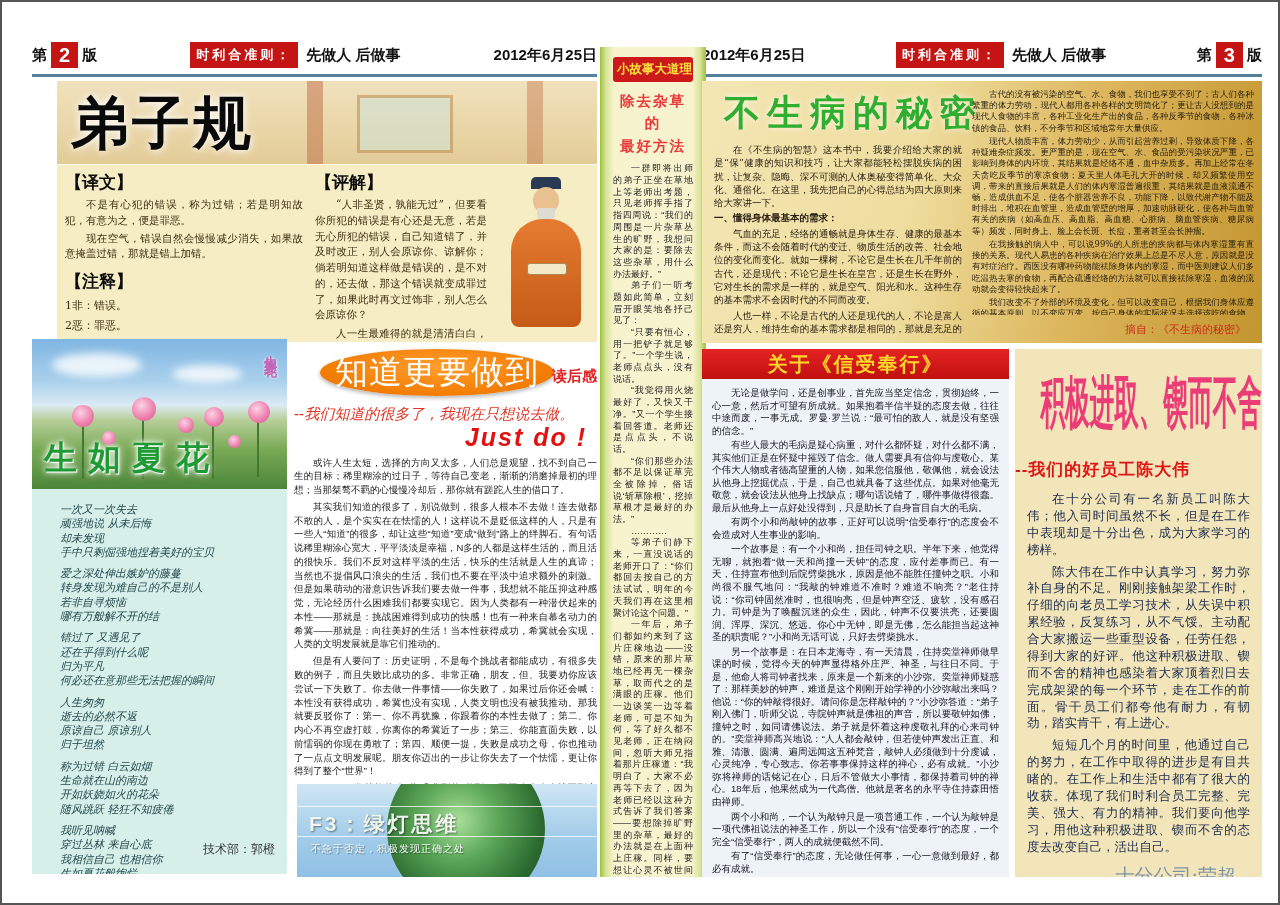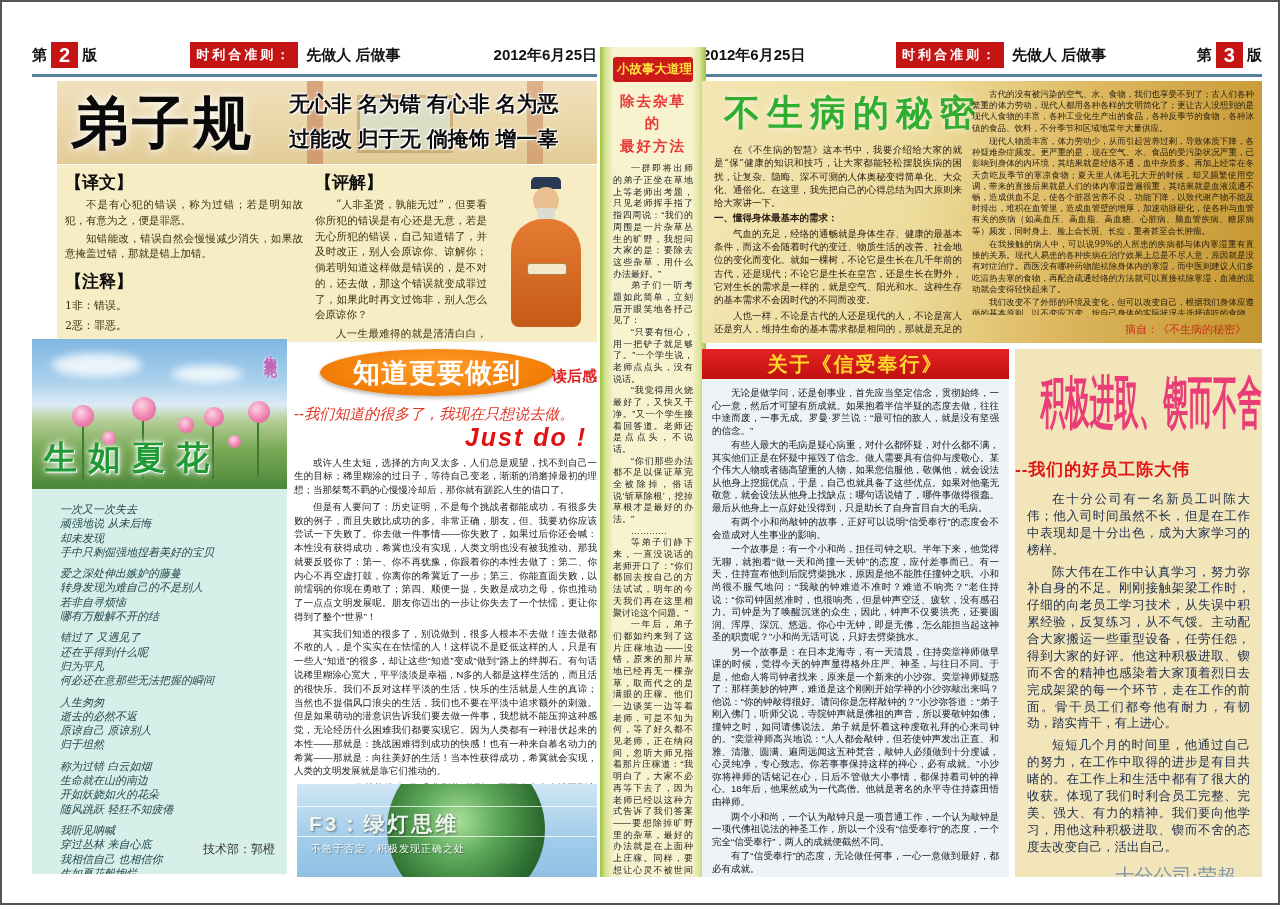--- a/index.html
+++ b/index.html
@@ -56,21 +56,21 @@
   .poem{position:absolute;left:30px;top:487px;width:255px;height:385px;background:#d6efe9;
     padding:14px 0 0 28px;box-sizing:border-box;overflow:hidden;}
   .stanza{margin-bottom:7px;}
   .poem-line{font-family:"DejaVu Serif",serif;font-style:italic;font-size:11px;color:#23484e;line-height:1.3;}
   .poem-credit{position:absolute;right:12px;bottom:16px;font-size:12px;color:#333;font-style:normal;font-family:"Liberation Sans",sans-serif;}
   
   .zhidao{position:absolute;left:292px;top:345px;width:303px;height:437px;overflow:hidden;}
   .zd-head{position:relative;height:54px;}
   .zd-ellipse{position:absolute;left:26px;top:2px;width:234px;height:47px;border-radius:50%;
     background:radial-gradient(ellipse at 50% 38%,#ff9d2c 0%,#f27c04 70%,#d96800 100%);
-    color:#fff;font-size:27px;font-weight:700;display:flex;align-items:center;justify-content:center;
+    color:#fff;font-size:33px;font-weight:400;display:flex;align-items:center;justify-content:center;
     letter-spacing:1px;box-shadow:0 2px 4px rgba(0,0,0,.3);}
   .zd-tag{position:absolute;right:0;top:20px;color:#e02020;font-weight:900;font-size:15px;}
   .zd-quote{font-family:"DejaVu Serif",serif;font-style:italic;color:#e03424;font-size:15px;margin:4px 0 0;}
   .zd-slogan{text-align:right;color:#e01212;font-weight:900;font-size:25px;font-style:italic;
     letter-spacing:2px;padding-right:10px;line-height:1.1;margin-bottom:4px;}
   .zd-p{font-size:9.5px;color:#1a1a1a;line-height:1.45;text-align:justify;text-indent:2em;margin:0 0 3px;}
   
   .f3{position:absolute;left:295px;top:782px;width:300px;height:93px;overflow:hidden;
     background:linear-gradient(180deg,#cfe6f4 0%,#a4cdea 55%,#8fc0e4 100%);}
   .f3-light{position:absolute;right:52px;top:-34px;width:158px;height:158px;border-radius:50%;
@@ -145,31 +145,27 @@
       <span>版</span>
     </div>
   </div>
   <div class="rule" style="left:700px;top:72px;width:560px;"></div>
 
   <div class="dz-banner">
     <div class="dz-deco-pillar"></div>
     <div class="dz-deco-pillar2"></div>
     <div class="dz-deco-board"></div>
     <div class="dz-title">弟子规</div>
-    <div class="dz-verse">
-      <div>无心非 名为错 有心非 名为恶</div>
-      <div>过能改 归于无 倘掩饰 增一辜</div>
-    </div>
   </div>
 
   <div class="yw-box">
     <div class="yw-col1">
       <div class="sec-h">【译文】</div>
       <p class="yw-p">不是有心犯的错误，称为过错；若是明知故犯，有意为之，便是罪恶。</p>
-      <p class="yw-p">知错能改，错误自然会慢慢减少消失，如果故意掩盖过错，那就是错上加错。</p>
+      <p class="yw-p">现在空气，错误自然会慢慢减少消失，如果故意掩盖过错，那就是错上加错。</p>
       <div class="sec-h" style="margin-top:8px;">【注释】</div>
       <div class="zs-item">1非：错误。</div>
       <div class="zs-item">2恶：罪恶。</div>
       <div class="zs-item">3归：归属，归附。</div>
 
     </div>
     <div class="yw-col2">
       <div class="sec-h">【评解】</div>
       <p class="pj-p">“人非圣贤，孰能无过”，但要看你所犯的错误是有心还是无意，若是无心所犯的错误，自己知道错了，并及时改正，别人会原谅你、谅解你；倘若明知道这样做是错误的，是不对的，还去做，那这个错误就变成罪过了，如果此时再文过饰非，别人怎么会原谅你？</p>
       <p class="pj-p">人一生最难得的就是清清白白，仰不愧于天，俯不怍于地，这样的人生才有意义。所以有了过失不要害怕，要及时改正，同时我们看到别人有过失，也要怀着宽恕的心来对待，尤其是别人无心的过错，我们要原谅，千万不要揪住不放人。</p>
@@ -244,22 +240,22 @@
   </div>
 
   <div class="zhidao">
     <div class="zd-head">
       <div class="zd-ellipse">知道更要做到</div>
       <div class="zd-tag">读后感</div>
     </div>
     <div class="zd-quote">--我们知道的很多了，我现在只想说去做。</div>
     <div class="zd-slogan">Just do !</div>
     <p class="zd-p">或许人生太短，选择的方向又太多，人们总是观望，找不到自己一生的目标；稀里糊涂的过日子，等待自己变老，渐渐的消磨掉最初的理想；当那桀骜不羁的心慢慢冷却后，那你就有蹉跎人生的借口了。</p>
+    <p class="zd-p">其实我们知道的很多了，别说做到，很多人根本不去做！连去做都不敢的人，是个实实在在怯懦的人！这样说不是贬低这样的人，只是有一些人“知道”的很多，却让这些“知道”变成“做到”路上的绊脚石。有句话说稀里糊涂心宽大，平平淡淡是幸福，N多的人都是这样生活的，而且活的很快乐。我们不反对这样平淡的生活，快乐的生活就是人生的真谛；当然也不提倡风口浪尖的生活，我们也不要在平淡中追求额外的刺激。但是如果萌动的潜意识告诉我们要去做一件事，我想就不能压抑这种感觉，无论经历什么困难我们都要实现它。因为人类都有一种潜伏起来的本性——那就是：挑战困难得到成功的快感！也有一种来自慕名动力的希冀——那就是：向往美好的生活！当本性获得成功，希冀就会实现，人类的文明发展就是靠它们推动的。</p>
     <p class="zd-p">但是有人要问了：历史证明，不是每个挑战者都能成功，有很多失败的例子，而且失败比成功的多。非常正确，朋友，但、我要劝你应该尝试一下失败了。你去做一件事情——你失败了，如果过后你还会喊：本性没有获得成功，希冀也没有实现，人类文明也没有被我推动。那我就要反驳你了：第一、你不再犹豫，你跟着你的本性去做了；第二、你内心不再空虚打鼓，你离你的希冀近了一步；第三、你能直面失败，以前懦弱的你现在勇敢了；第四、顺便一提，失败是成功之母，你也推动了一点点文明发展呢。朋友你迈出的一步让你失去了一个怯懦，更让你得到了整个“世界”！</p>
-    <p class="zd-p">其实我们知道的很多了，别说做到，很多人根本不去做！连去做都不敢的人，是个实实在在怯懦的人！这样说不是贬低这样的人，只是有一些人“知道”的很多，却让这些“知道”变成“做到”路上的绊脚石。有句话说稀里糊涂心宽大，平平淡淡是幸福，N多的人都是这样生活的，而且活的很快乐。我们不反对这样平淡的生活，快乐的生活就是人生的真谛；当然也不提倡风口浪尖的生活，我们也不要在平淡中追求额外的刺激。但是如果萌动的潜意识告诉我们要去做一件事，我想就不能压抑这种感觉，无论经历什么困难我们都要实现它。因为人类都有一种潜伏起来的本性——那就是：挑战困难得到成功的快感！也有一种来自慕名动力的希冀——那就是：向往美好的生活！当本性获得成功，希冀就会实现，人类的文明发展就是靠它们推动的。</p>
     <p class="zd-p">Just do！你就能从“知道”升华到能“做到”。不要犹犹豫豫找不到方向，怯怯懦懦害怕失败。奥运冠军是不凡的成功者，但是谁都知道之前他可能经历了N多次失败，关键在于他去做了！人的一生真应该认真地投入地去做件事情，无论成功与否。记住“去做”的结果不是两个：“成功”或“失败”；它的结果只有一个，那就是：让你的内心抛弃怯懦去自由的飞翔，让你的双手触摸天空去拥抱整个世界。</p>
   </div>
 
   <div class="f3">
     <div class="f3-light"></div>
     <div class="f3-line" style="top:22px;"></div>
     <div class="f3-line" style="top:52px;"></div>
     <div class="f3-title">F3：绿灯思维</div>
     <div class="f3-sub">不急于否定，积极发现正确之处</div>
   </div>

